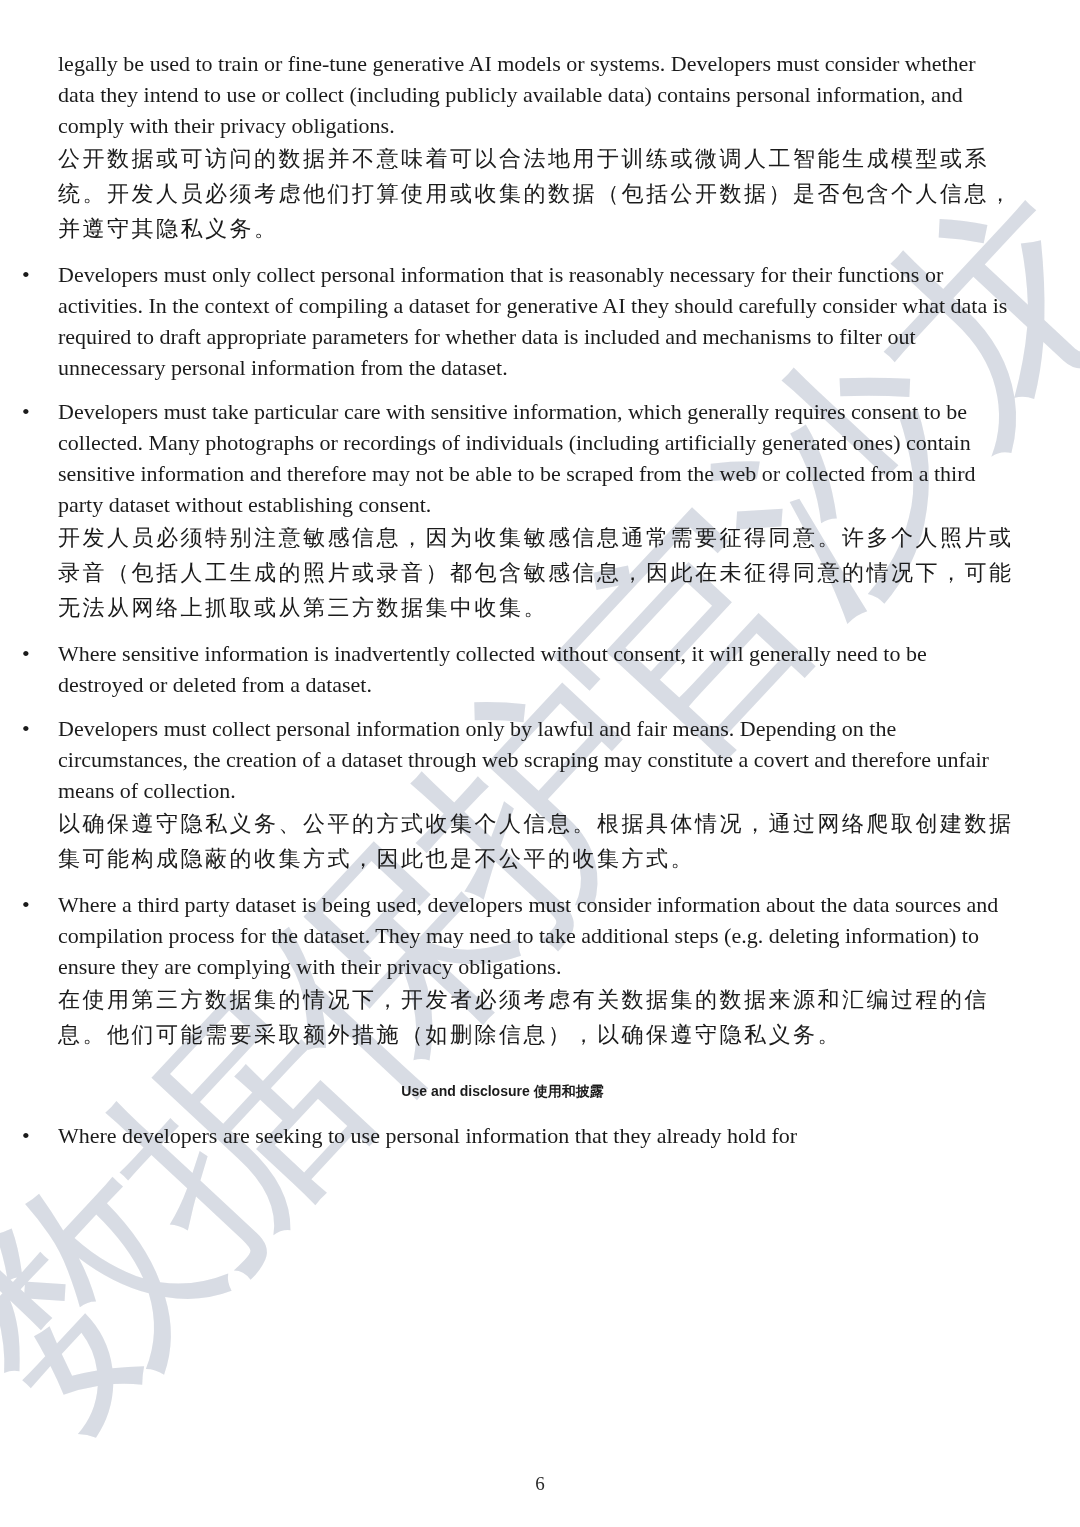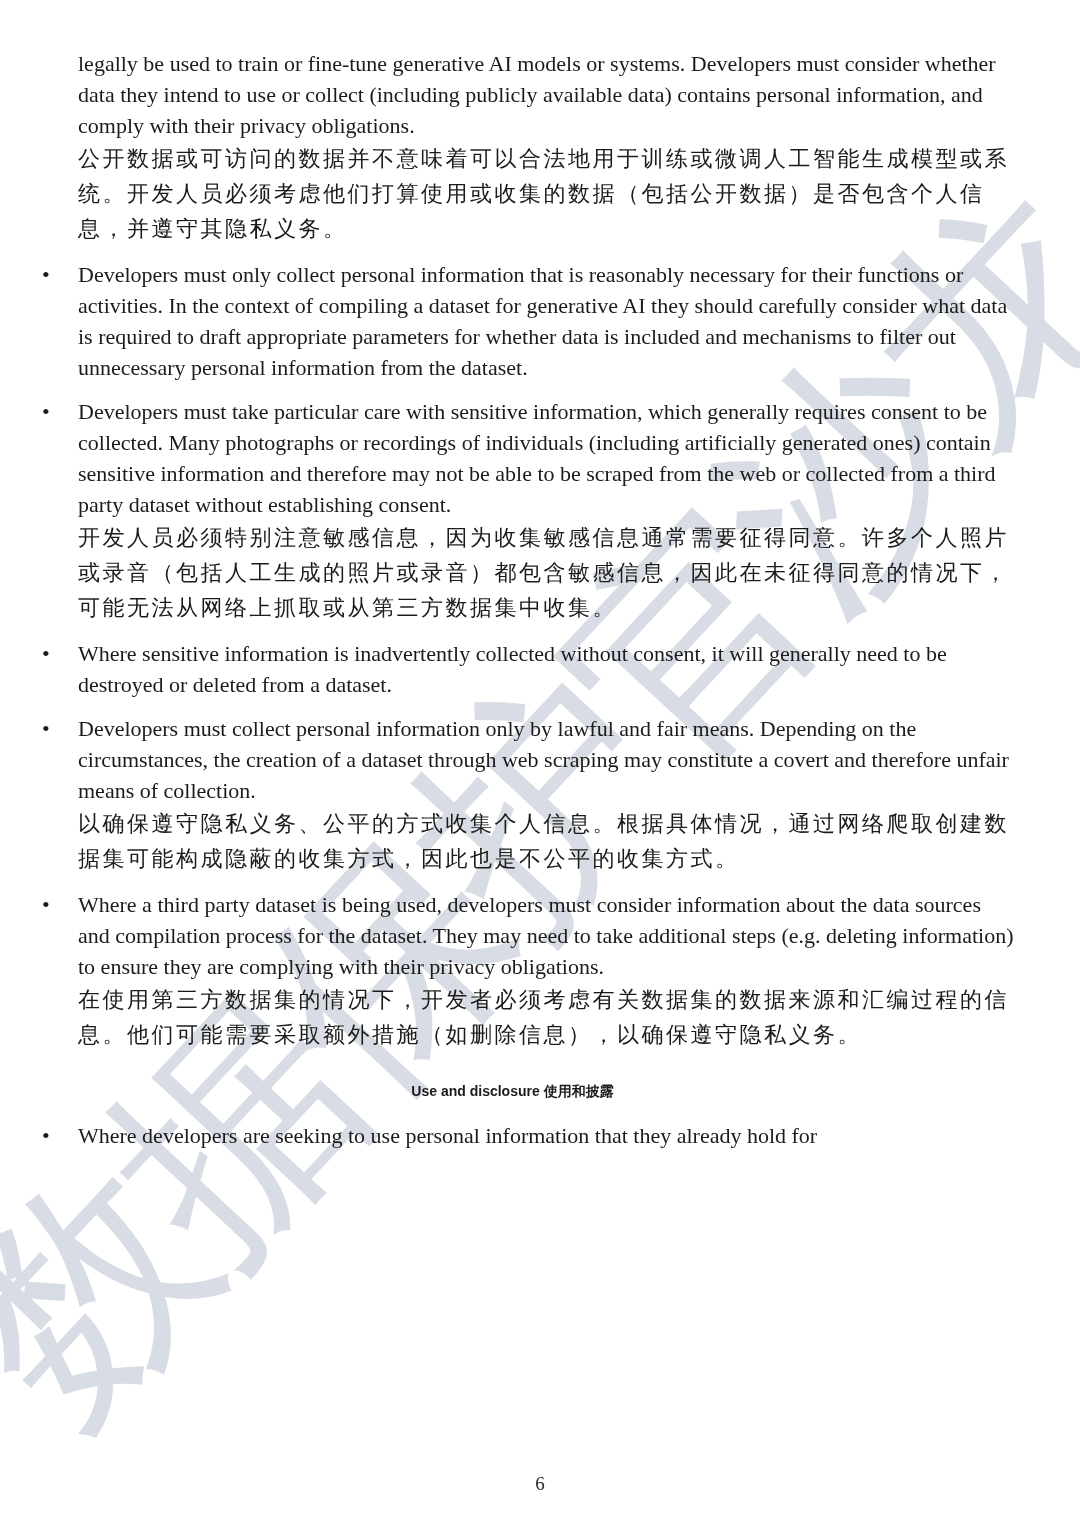--- a/index.html
+++ b/index.html
@@ -25,21 +25,20 @@
     color: #ccd1db;
     opacity: 0.75;
     z-index: 0;
     pointer-events: none;
     font-family: "Liberation Serif", "DejaVu Serif", serif;
   }
   .content {
     position: relative;
     z-index: 1;
     padding: 48px 66px 0 58px;
-    margin-left: 20px;
   }
   .en {
     font-size: 22px;
     line-height: 31px;
     text-align: left;
   }
   .zh {
     font-size: 22px;
     line-height: 35px;
     letter-spacing: 2.5px;

